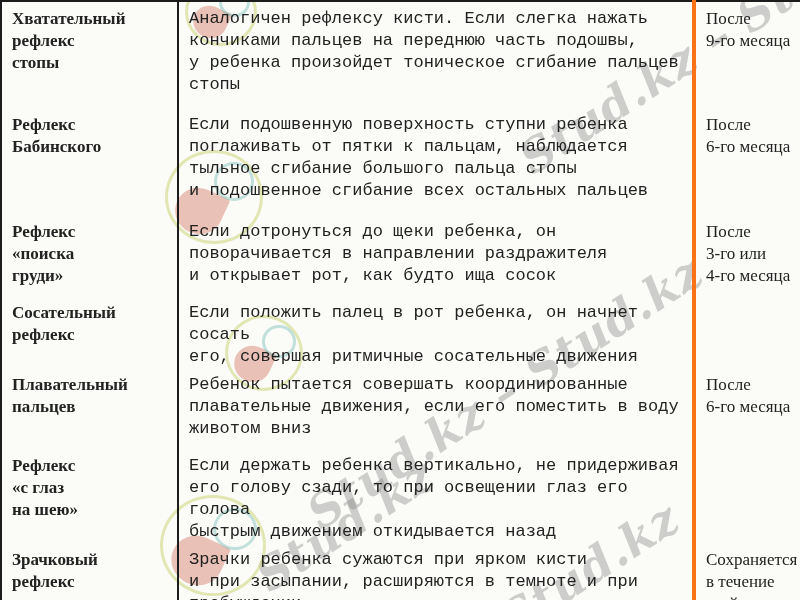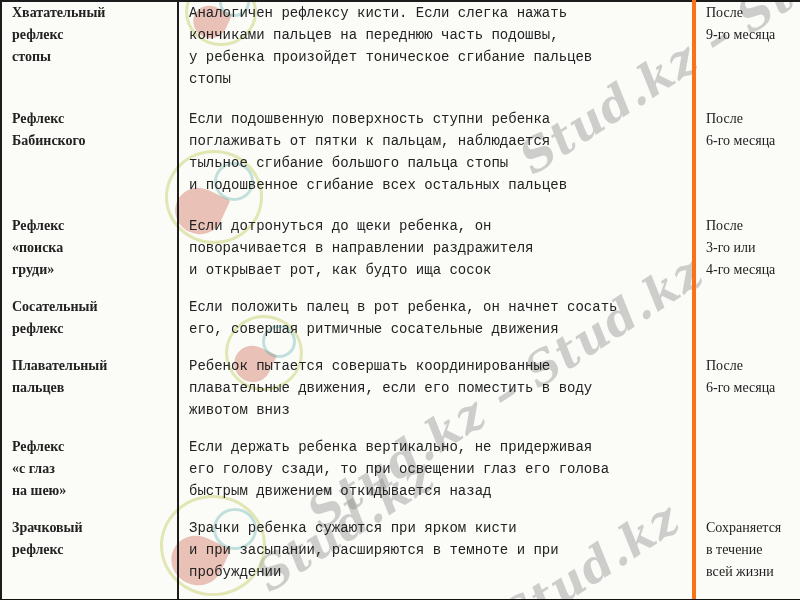--- a/index.html
+++ b/index.html
@@ -59,23 +59,23 @@
     table-layout:fixed;
     background:transparent;
     border-top:2px solid #1c1c1c;
     border-left:2px solid #1c1c1c;
     border-right:2px solid #1c1c1c;
     border-bottom:5px solid #111;
   }
   table.reflex td {
     vertical-align:top;
     white-space:pre-line;
-    font-size:14px;
+    font-size:17px;
     line-height:22px;
-    padding:0 8px 0 10px;
+    padding:6px 8px 0 10px;
   }
   td.c-name {
     width:157px;
     font-weight:bold;
     border-right:2px solid #1c1c1c;
   }
   td.c-desc {
     width:495px;
     border-right:4px solid #f97316;
     padding-left:12px;

